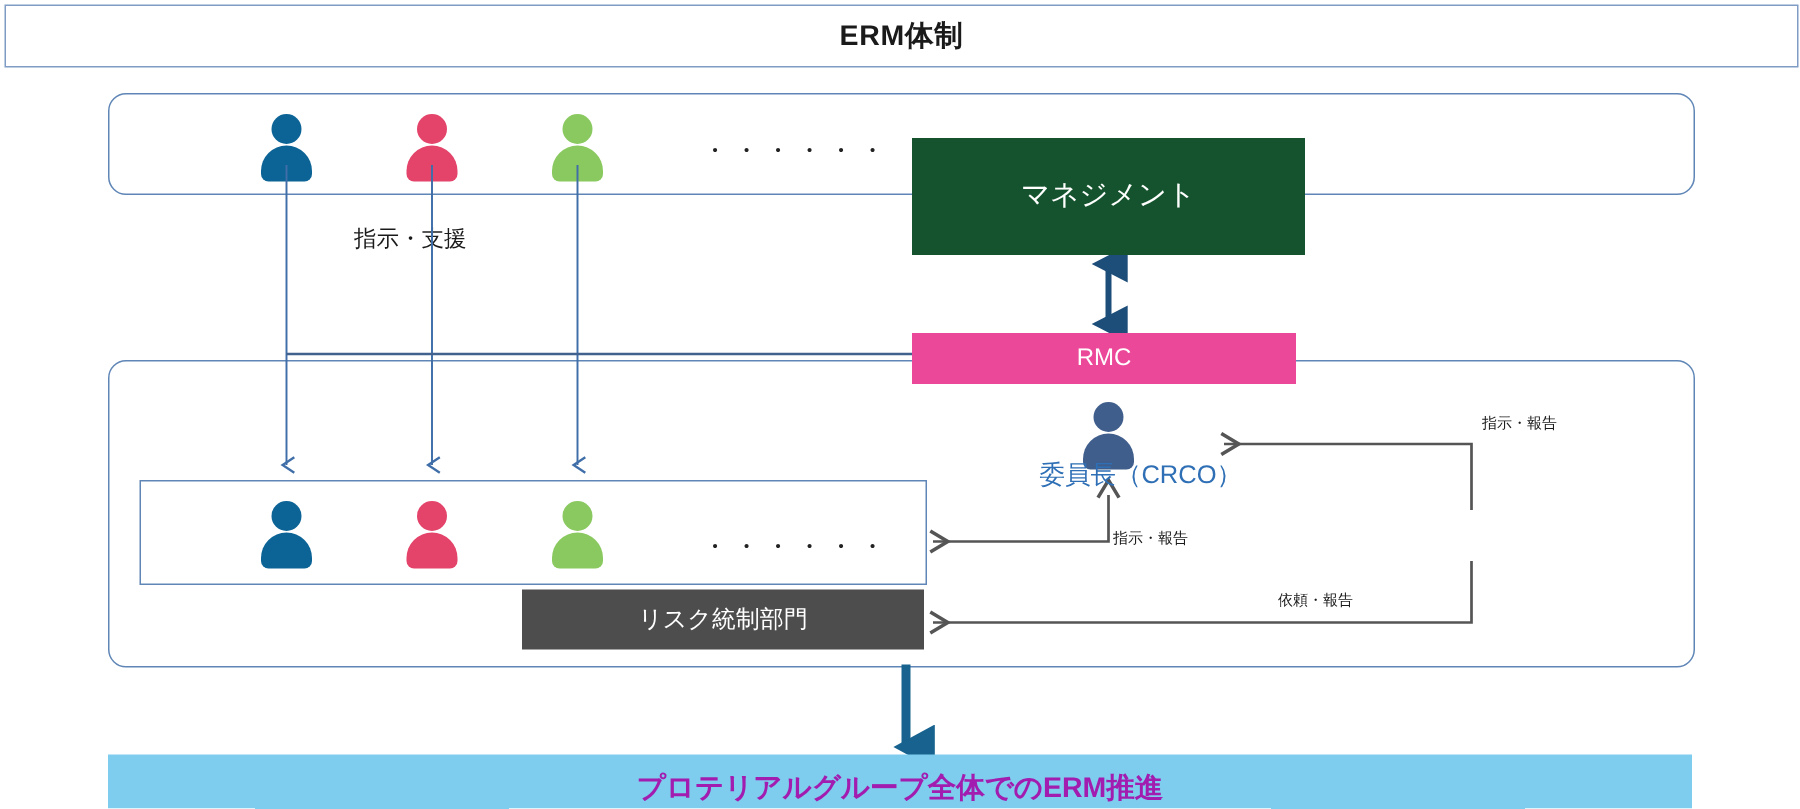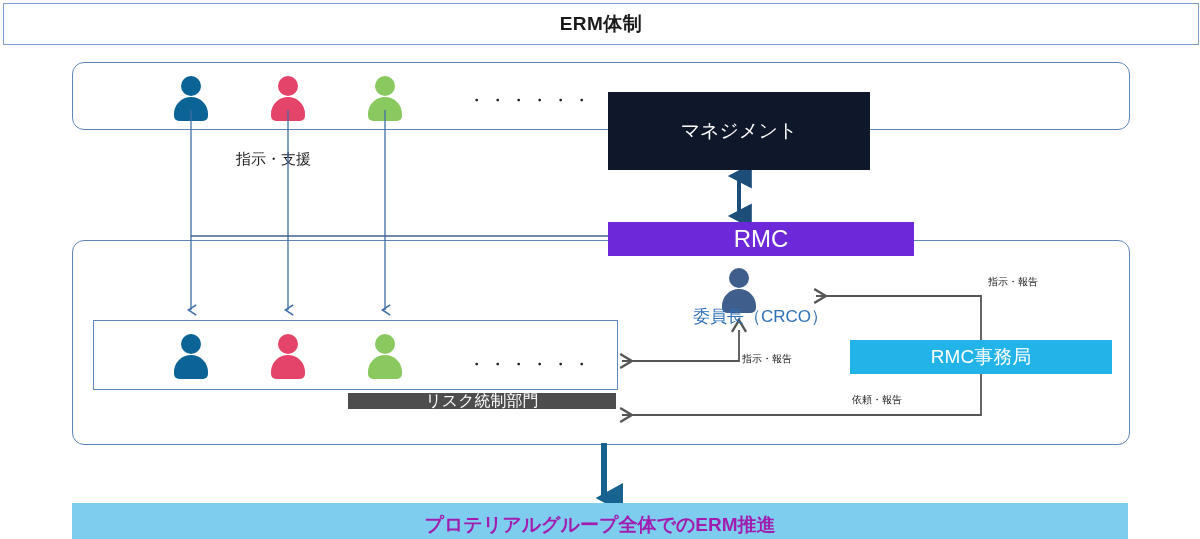--- a/index.html
+++ b/index.html
@@ -66,35 +66,35 @@
     font-family:"Liberation Sans",sans-serif;
   }
 
   
   .fbox{
     display:flex; align-items:center; justify-content:center;
     text-align:center; color:#ffffff;
   }
   #mgmt-box{
     left:608px; top:92px; width:262px; height:78px;
-    background:#0f172a;
+    background:#14532d;
     flex-direction:column; z-index:7;
   }
   #mgmt-box .l1{ font-size:19px; line-height:1.25; }
   #mgmt-box .l2{ font-size:17px; line-height:1.25; }
   #rmc-box{
-    left:608px; top:222px; width:306px; height:34px;
-    background:#6d28d9; font-size:24px; z-index:7;
+    left:608px; top:222px; width:256px; height:34px;
+    background:#ec4899; font-size:16px; z-index:7;
   }
   #jimukyoku-box{
     left:850px; top:340px; width:262px; height:34px;
     background:#22b3e8; font-size:19px; z-index:7;
   }
   #risk-box{
-    left:348px; top:393px; width:268px; height:16px;
+    left:348px; top:393px; width:268px; height:40px;
     background:#4d4d4d; font-size:16px; z-index:8;
   }
   #bottom-bar{
     left:72px; top:503px; width:1056px; height:44px;
     background:#7fcdee; color:#a21caf; font-size:19px; font-weight:bold;
     z-index:7;
   }
 
   
   .lbl{ font-size:10px; color:#1a1a1a; white-space:nowrap; }
@@ -201,23 +201,20 @@
   <div class="abs person c-green" style="left:365px;top:334px;z-index:7;">
     <span class="head"></span>
     <span class="body"></span>
   </div>
   <div class="abs dots" style="left:468px;top:356px;z-index:7;">・・・・・・</div>
 
   <div class="abs fbox" id="risk-box">
     <span>リスク統制部門</span>
   </div>
 
-  <div class="abs fbox" id="jimukyoku-box">
-    <span>RMC事務局</span>
-  </div>
 
   <div class="abs lbl" id="lbl-shiji-houkoku-1">指示・報告</div>
   <div class="abs lbl" id="lbl-shiji-houkoku-2">指示・報告</div>
   <div class="abs lbl" id="lbl-irai-houkoku">依頼・報告</div>
 
   <div class="abs fbox" id="bottom-bar">
     <span>プロテリアルグループ全体でのERM推進</span>
   </div>
 
 </div>

